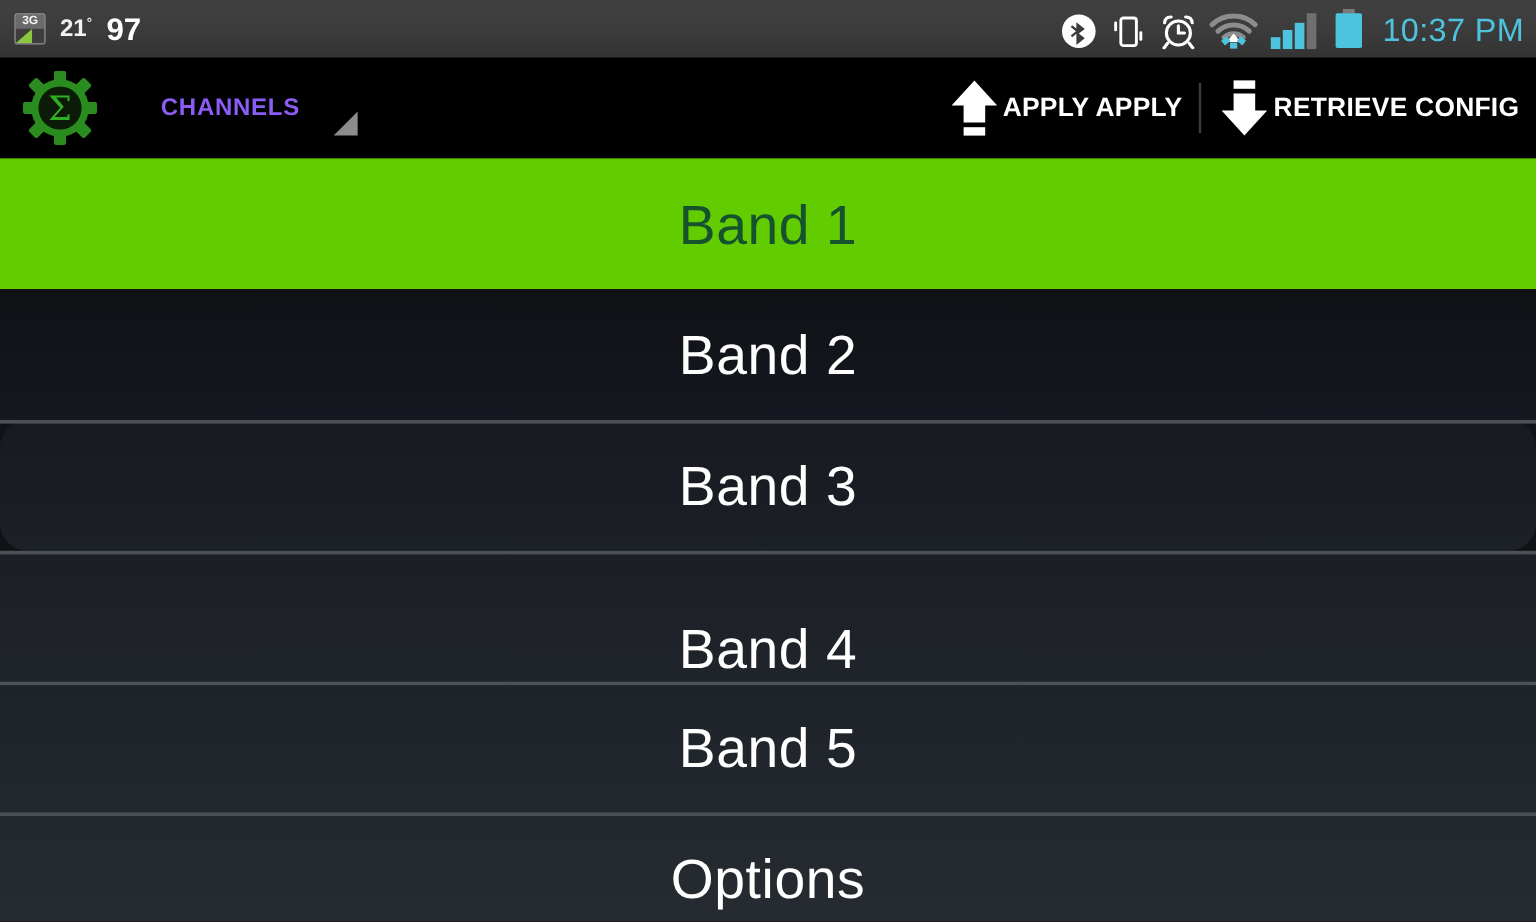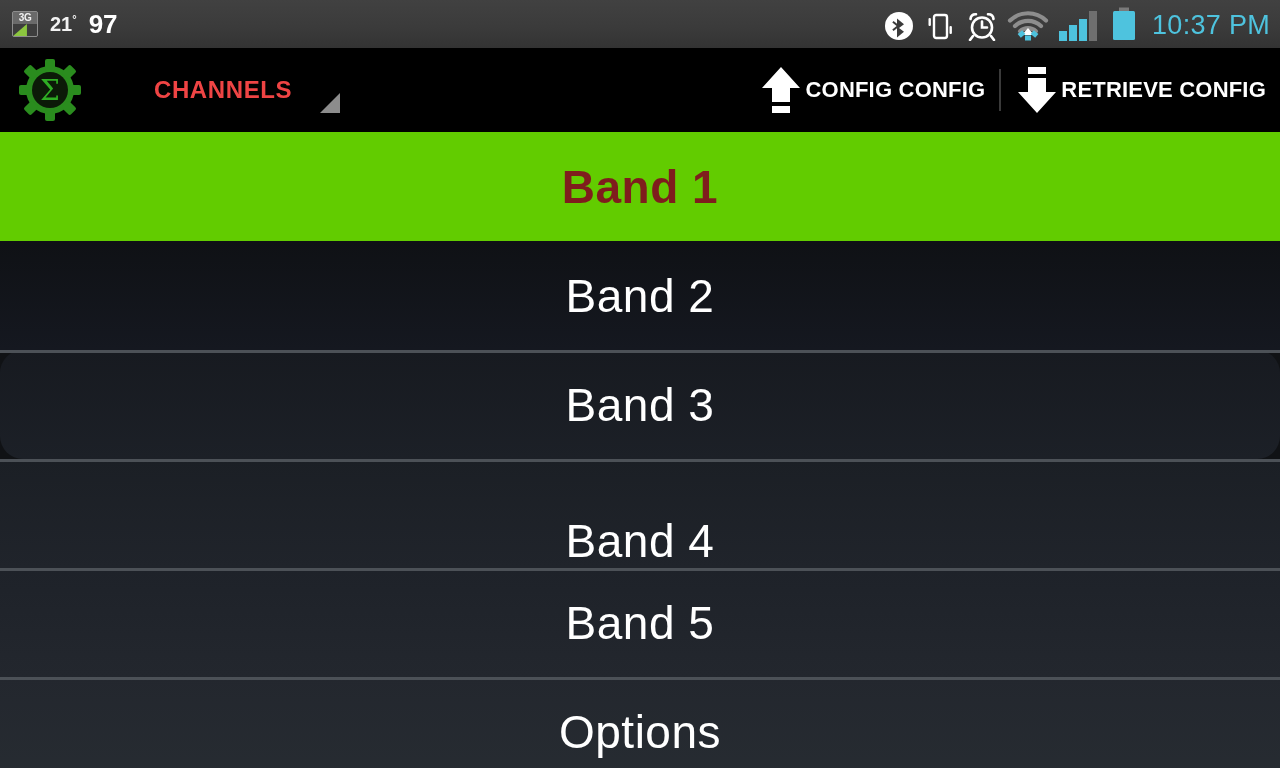--- a/index.html
+++ b/index.html
@@ -48,22 +48,22 @@
 
   
   .actionbar{
     height:84px; flex:0 0 84px;
     background:#000000;
     display:flex; align-items:center;
     position:relative;
   }
   .logo-wrap{ width:100px; display:flex; align-items:center; justify-content:center; }
   .title{
-    color:#ef4444; font-size:24px; font-weight:bold; letter-spacing:0.6px;
-    margin-left:54px;
+    color:#8b5cf6; font-size:20px; font-weight:bold; letter-spacing:0.6px;
+    margin-left:34px;
   }
   .spinner-tri{
     width:0; height:0; margin-left:28px; margin-top:26px;
     border-left:20px solid transparent;
     border-bottom:20px solid #8c8c8c;
   }
   .ab-actions{ margin-left:auto; display:flex; align-items:center; height:100%; }
   .ab-btn{
     display:flex; align-items:center; gap:2px; height:100%;
     padding:0 14px; cursor:pointer;
@@ -76,21 +76,21 @@
   .row{
     position:relative;
     height:109px; flex:0 0 109px;
     display:flex; align-items:center; justify-content:center;
     cursor:pointer;
   }
   .row .label{
     color:#ffffff; font-size:46px; font-weight:normal; letter-spacing:0.5px;
   }
   .row.selected{ background:#62cc00; }
-  .row.selected .label{ color:#7f1d1d;font-weight:bold; }
+  .row.selected .label{ color:#14532d; }
   .row.dark1{ background:linear-gradient(to bottom,#0f1115 0%,#151820 100%); }
   .row.dark2{ background:linear-gradient(to bottom,#171a20 0%,#1c2027 100%);border-radius:23px; }
   .row.dark3{ background:linear-gradient(to bottom,#1b1f25 0%,#20242b 100%);align-items:flex-end; }
   .row.dark4{ background:linear-gradient(to bottom,#1e2229 0%,#23272e 100%); }
   .row.dark5{ background:linear-gradient(to bottom,#23272e 0%,#272c32 100%); }
   .row + .row::before{
     content:""; position:absolute; left:0; top:0; width:100%; height:3px;
     background:#4c5157;
   }
   .row.selected + .row::before{ background:transparent; }
@@ -187,21 +187,21 @@
     <div class="title">CHANNELS</div>
     <div class="spinner-tri"></div>
 
     <div class="ab-actions">
 
       <div class="ab-btn">
         <svg width="44" height="52" viewBox="0 0 44 52">
           <path d="M22 3 L41 24 L31 24 L31 38 L13 38 L13 24 L3 24 Z" fill="#ffffff"></path>
           <rect x="13" y="42" width="18" height="7" fill="#ffffff"></rect>
         </svg>
-        <span class="lbl">CONFIG CONFIG</span>
+        <span class="lbl">APPLY APPLY</span>
       </div>
 
       <div class="ab-sep"></div>
 
       <div class="ab-btn">
         <svg width="44" height="52" viewBox="0 0 44 52">
           <rect x="13" y="3" width="18" height="7" fill="#ffffff"></rect>
           <path d="M13 14 L31 14 L31 28 L41 28 L22 49 L3 28 L13 28 Z" fill="#ffffff"></path>
         </svg>
         <span class="lbl">RETRIEVE CONFIG</span>

